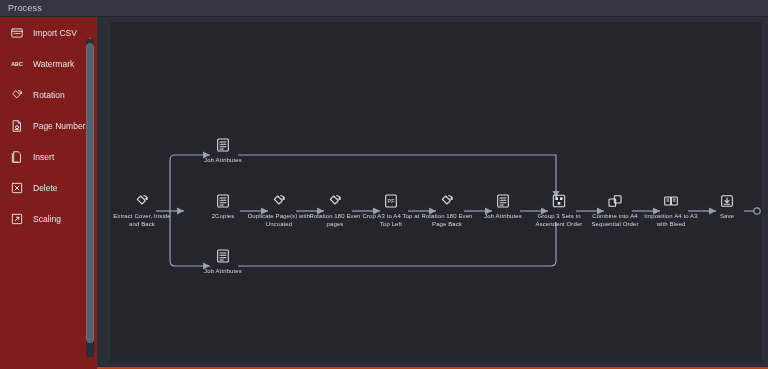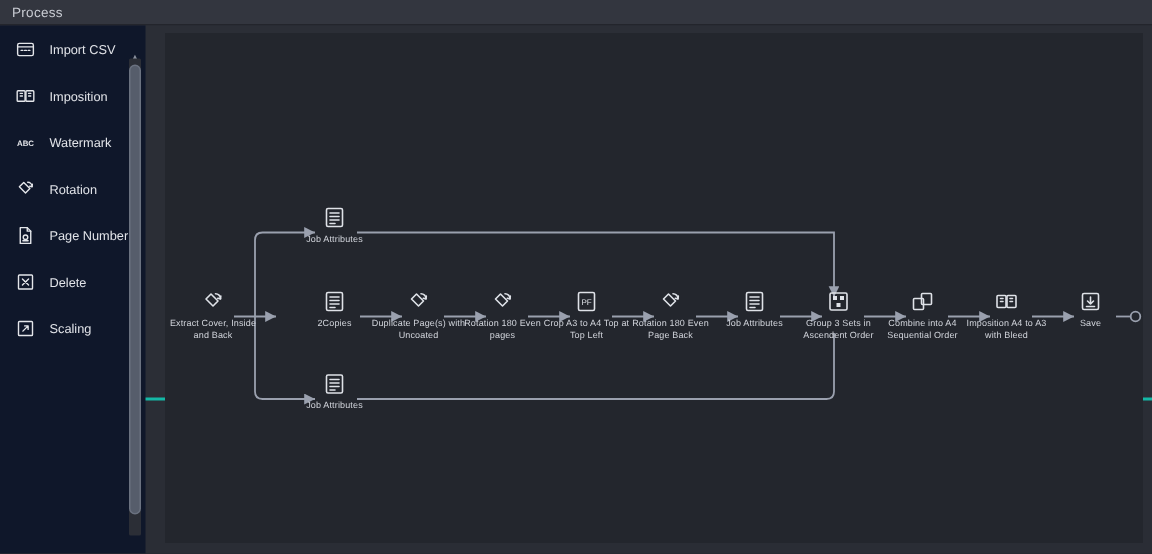--- a/index.html
+++ b/index.html
@@ -4,23 +4,23 @@
 <style>
   * { box-sizing: border-box; margin: 0; padding: 0; }
   html, body {
     width: 768px; height: 369px;
     background: #2a2d35;
     font-family: "Liberation Sans", sans-serif;
     overflow: hidden;
   }
   #app {
     position: relative;
-    width: 768px; height: 267px;
+    width: 768px; height: 369px;
     background: #2b2e36;
-    border-bottom: 2px solid #14b8a6;
+    border-bottom: 2px solid #c2410c;
   }
 
   
   #titlebar {
     position: absolute; left: 0; top: 0;
     width: 768px; height: 17px;
     background: #33363f;
     border-bottom: 1px solid #23252c;
     display: flex; align-items: center;
   }
@@ -28,21 +28,21 @@
     color: #c9ccd3;
     font-size: 9px;
     padding-left: 8px;
     letter-spacing: .2px;
   }
 
   
   #sidebar {
     position: absolute; left: 0; top: 17px;
     width: 97px; height: 352px;
-    background: #0f172a;
+    background: #7f1d1d;
     overflow: hidden;
   }
   .side-item {
     height: 31px;
     display: flex; align-items: center;
     padding-left: 10px;
     gap: 9px;
   }
   .side-item .s-ico {
     width: 14px; height: 14px;
@@ -127,30 +127,20 @@
               <rect x="3" y="5" width="18" height="14" rx="2"></rect>
               <path d="M3 9h18"></path>
               <path d="M7 13h2M11 13h2M15 13h2"></path>
             </svg>
           </span>
           <span class="s-lbl">Import CSV</span>
         </div>
         <div class="side-item">
           <span class="s-ico">
             <svg viewBox="0 0 24 24" fill="none" stroke="currentColor" stroke-width="1.6" stroke-linecap="round" stroke-linejoin="round">
-              <rect x="2.5" y="6" width="9" height="12" rx="1"></rect>
-              <rect x="12.5" y="6" width="9" height="12" rx="1"></rect>
-              <path d="M6 9h2.5M6 12h2.5M15.5 9H18M15.5 12H18"></path>
-            </svg>
-          </span>
-          <span class="s-lbl">Imposition</span>
-        </div>
-        <div class="side-item">
-          <span class="s-ico">
-            <svg viewBox="0 0 24 24" fill="none" stroke="currentColor" stroke-width="1.6" stroke-linecap="round" stroke-linejoin="round">
               <text x="12" y="16" font-size="9" fill="currentColor" stroke="none" text-anchor="middle" font-family="Liberation Sans" font-weight="bold">ABC</text>
             </svg>
           </span>
           <span class="s-lbl">Watermark</span>
         </div>
         <div class="side-item">
           <span class="s-ico">
             <svg viewBox="0 0 24 24" fill="none" stroke="currentColor" stroke-width="1.6" stroke-linecap="round" stroke-linejoin="round">
               <path d="M5 9.5l5-5 7 7-5 5z"></path>
               <path d="M14.5 4.2a5 5 0 0 1 5 5"></path>
@@ -162,20 +152,29 @@
         <div class="side-item">
           <span class="s-ico">
             <svg viewBox="0 0 24 24" fill="none" stroke="currentColor" stroke-width="1.6" stroke-linecap="round" stroke-linejoin="round">
               <path d="M6 3h8l4 4v14H6z"></path>
               <path d="M14 3v4h4"></path>
               <circle cx="12" cy="14" r="2.6"></circle>
               <path d="M9 18h6"></path>
             </svg>
           </span>
           <span class="s-lbl">Page Number</span>
+        </div>
+        <div class="side-item">
+          <span class="s-ico">
+            <svg viewBox="0 0 24 24" fill="none" stroke="currentColor" stroke-width="1.6" stroke-linecap="round" stroke-linejoin="round">
+              <path d="M7 3h7l4 4v14H7z"></path>
+              <path d="M4 6v15h9"></path>
+            </svg>
+          </span>
+          <span class="s-lbl">Insert</span>
         </div>
         <div class="side-item">
           <span class="s-ico">
             <svg viewBox="0 0 24 24" fill="none" stroke="currentColor" stroke-width="1.6" stroke-linecap="round" stroke-linejoin="round">
               <rect x="4" y="4" width="16" height="16" rx="1"></rect>
               <path d="M8.5 8.5l7 7M15.5 8.5l-7 7"></path>
             </svg>
           </span>
           <span class="s-lbl">Delete</span>
         </div>

